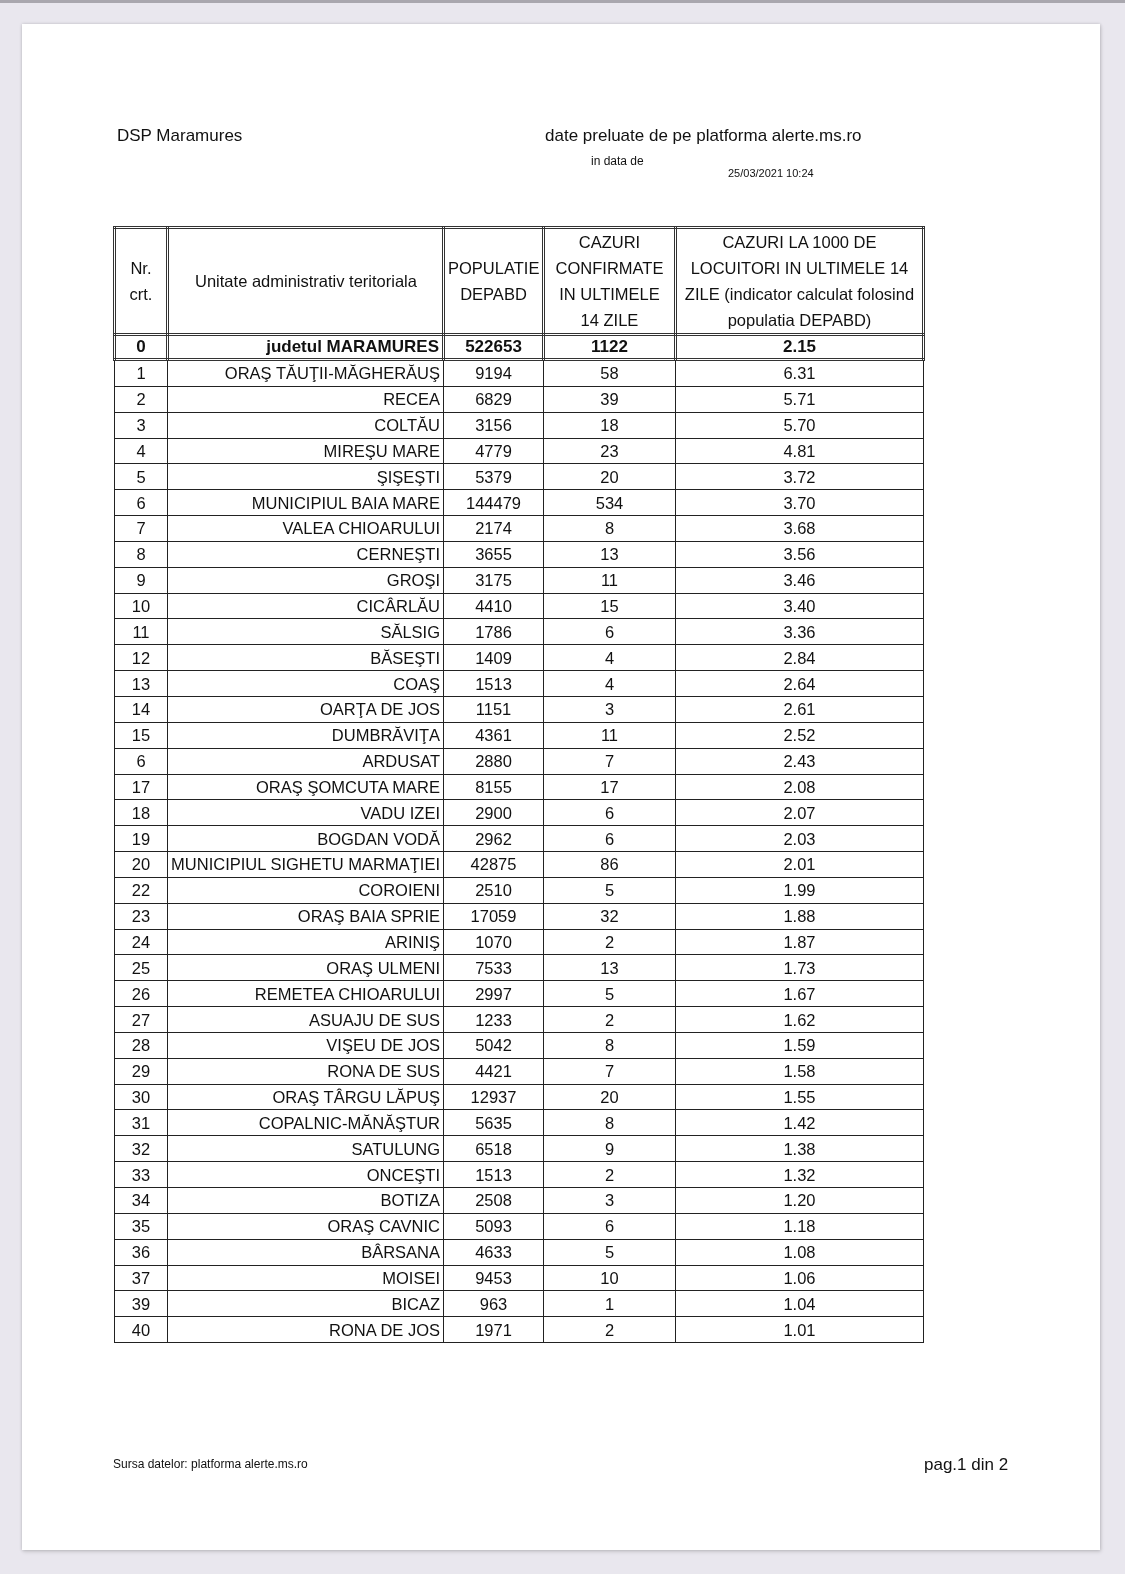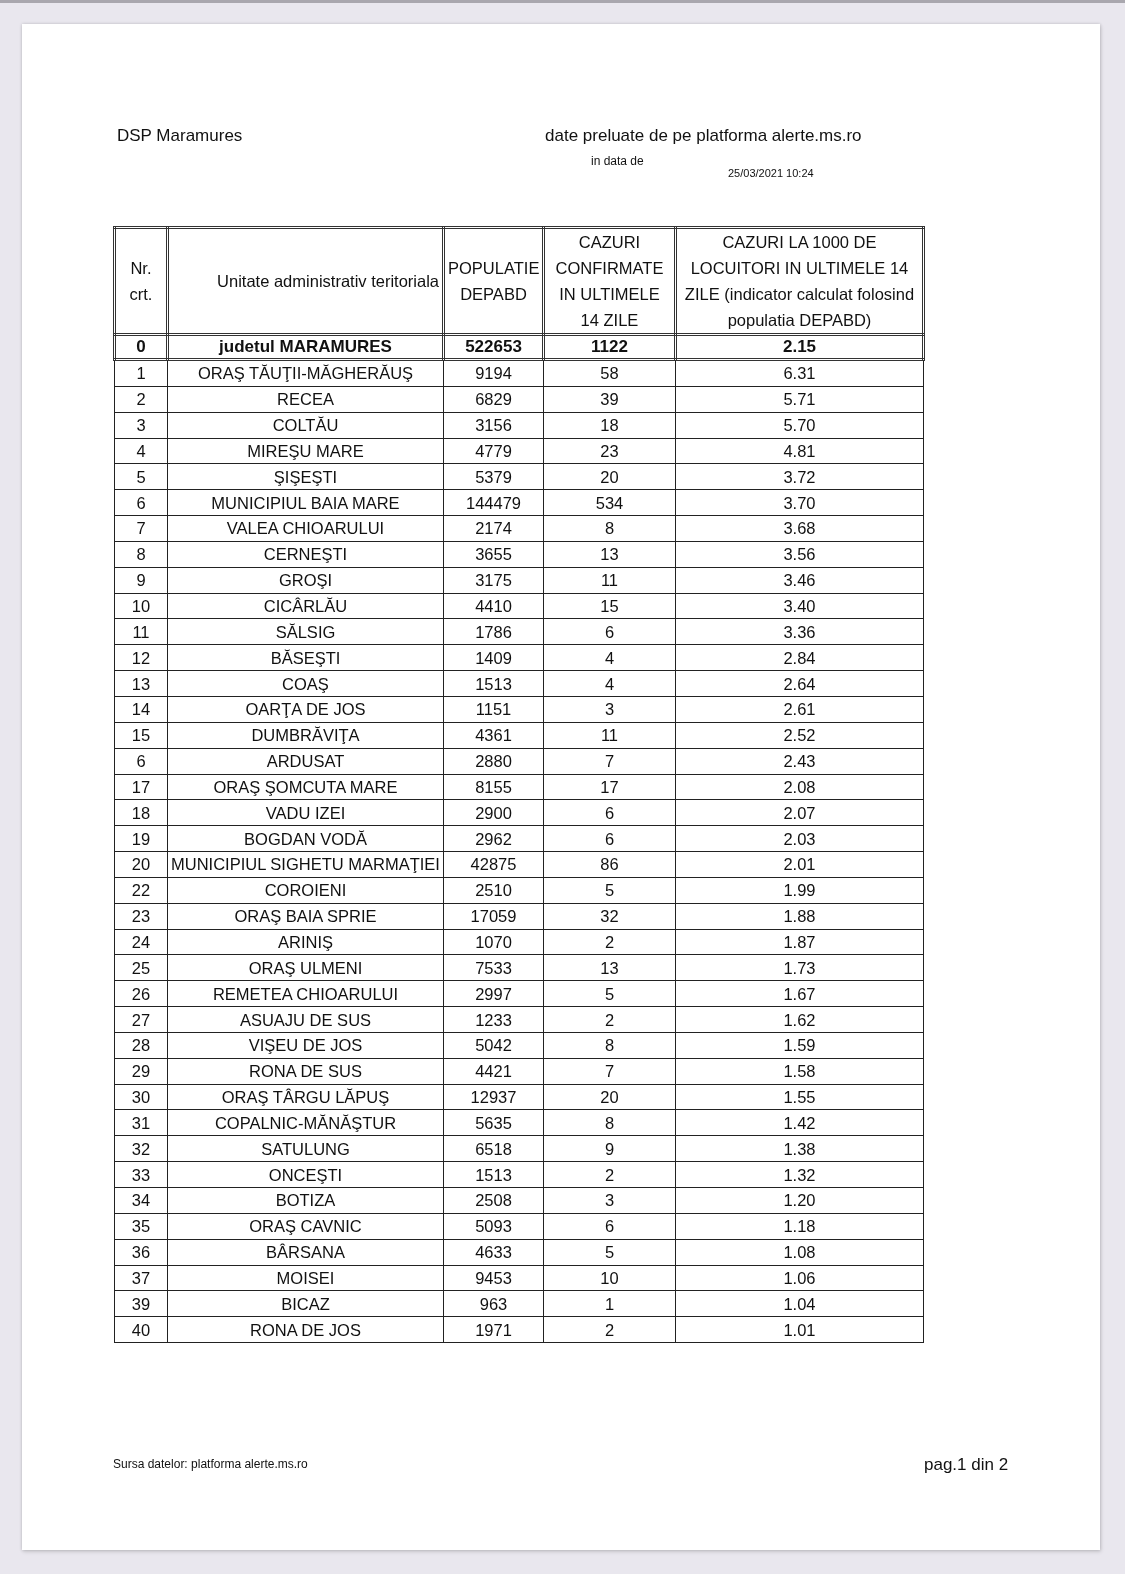--- a/index.html
+++ b/index.html
@@ -34,27 +34,27 @@
     height:24.85px; line-height:24px;
     font-weight:normal;
   }
   table.t thead th {
     height:104px; line-height:26px; white-space:normal;
     text-align:center; vertical-align:middle;
     border:3px double #333;
     font-size:16.5px;
     margin-top:28px;
   }
-  table.t thead th.name-col { text-align:right; padding-left:4px; }
+  table.t thead th.name-col { text-align:center; padding-left:4px; }
   table.t tr.county td {
     border:3px double #333; font-weight:bold; height:22px; line-height:22px;
     font-size:17px;
   }
   .c { text-align:center; }
-  .l { text-align:center; }
+  .l { text-align:right; }
 
   .foot-left { left:91px; top:1433px; font-size:12px; }
   .foot-right { left:902px; top:1431px; font-size:17px; }
 </style>
 </head>
 <body>
 
 <div class="topline"></div>
 
 <div class="page">

